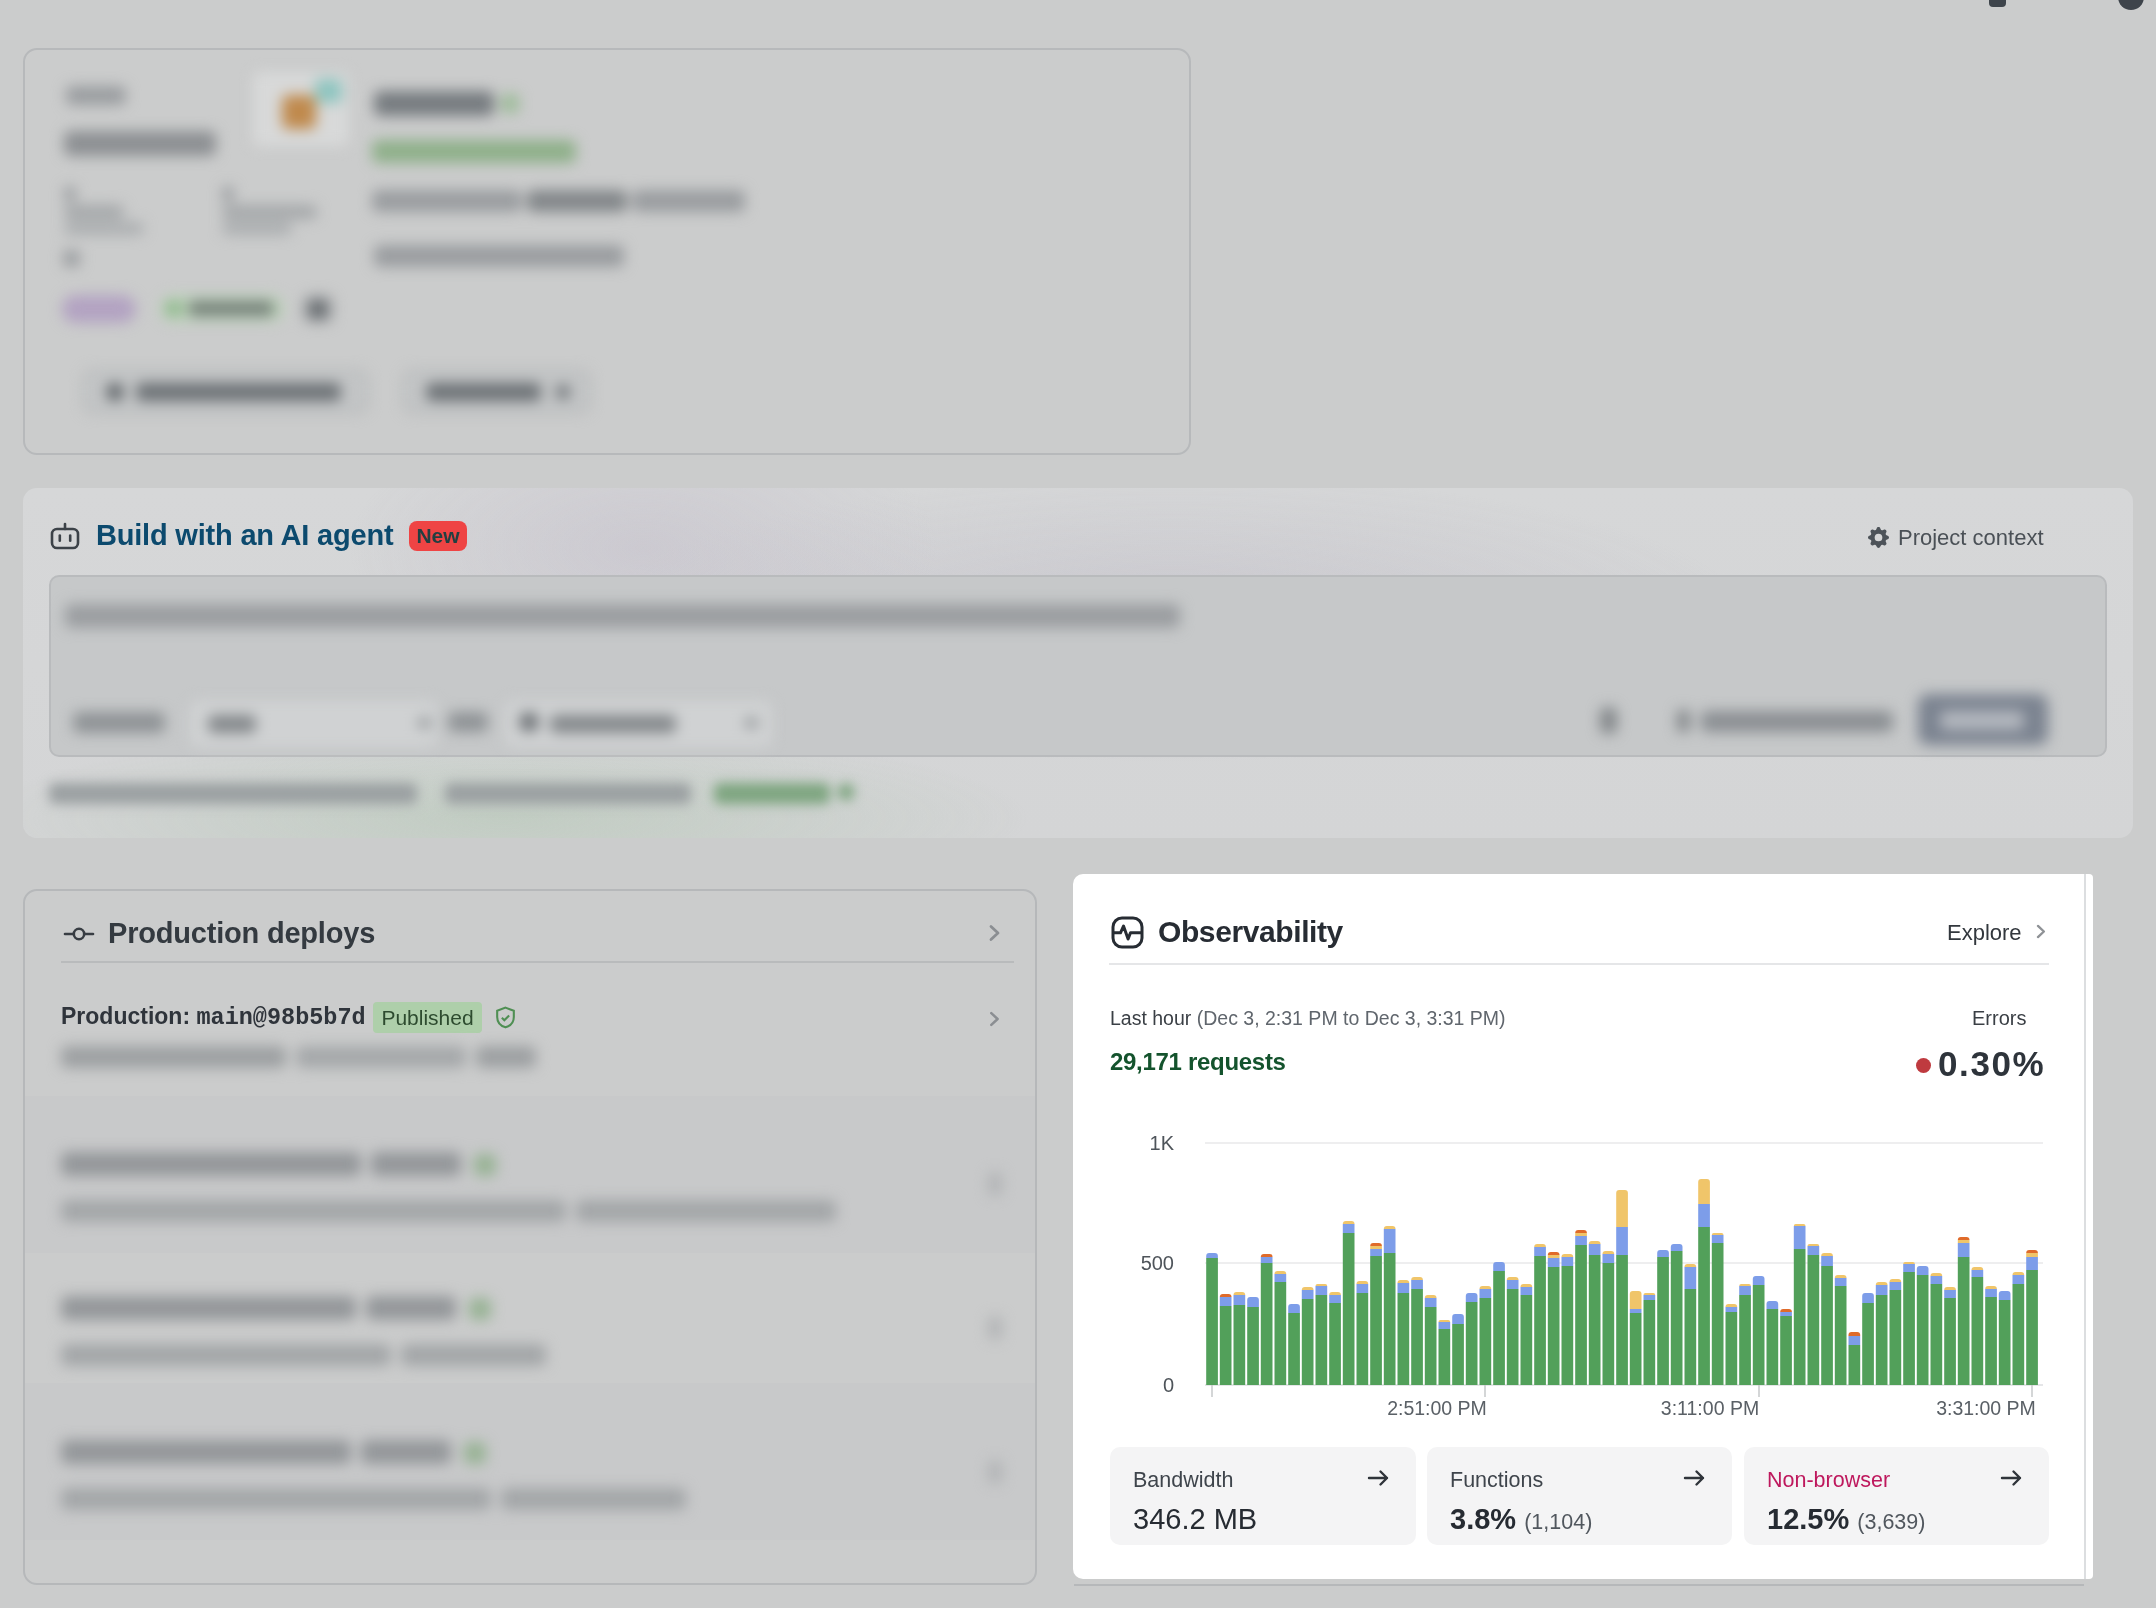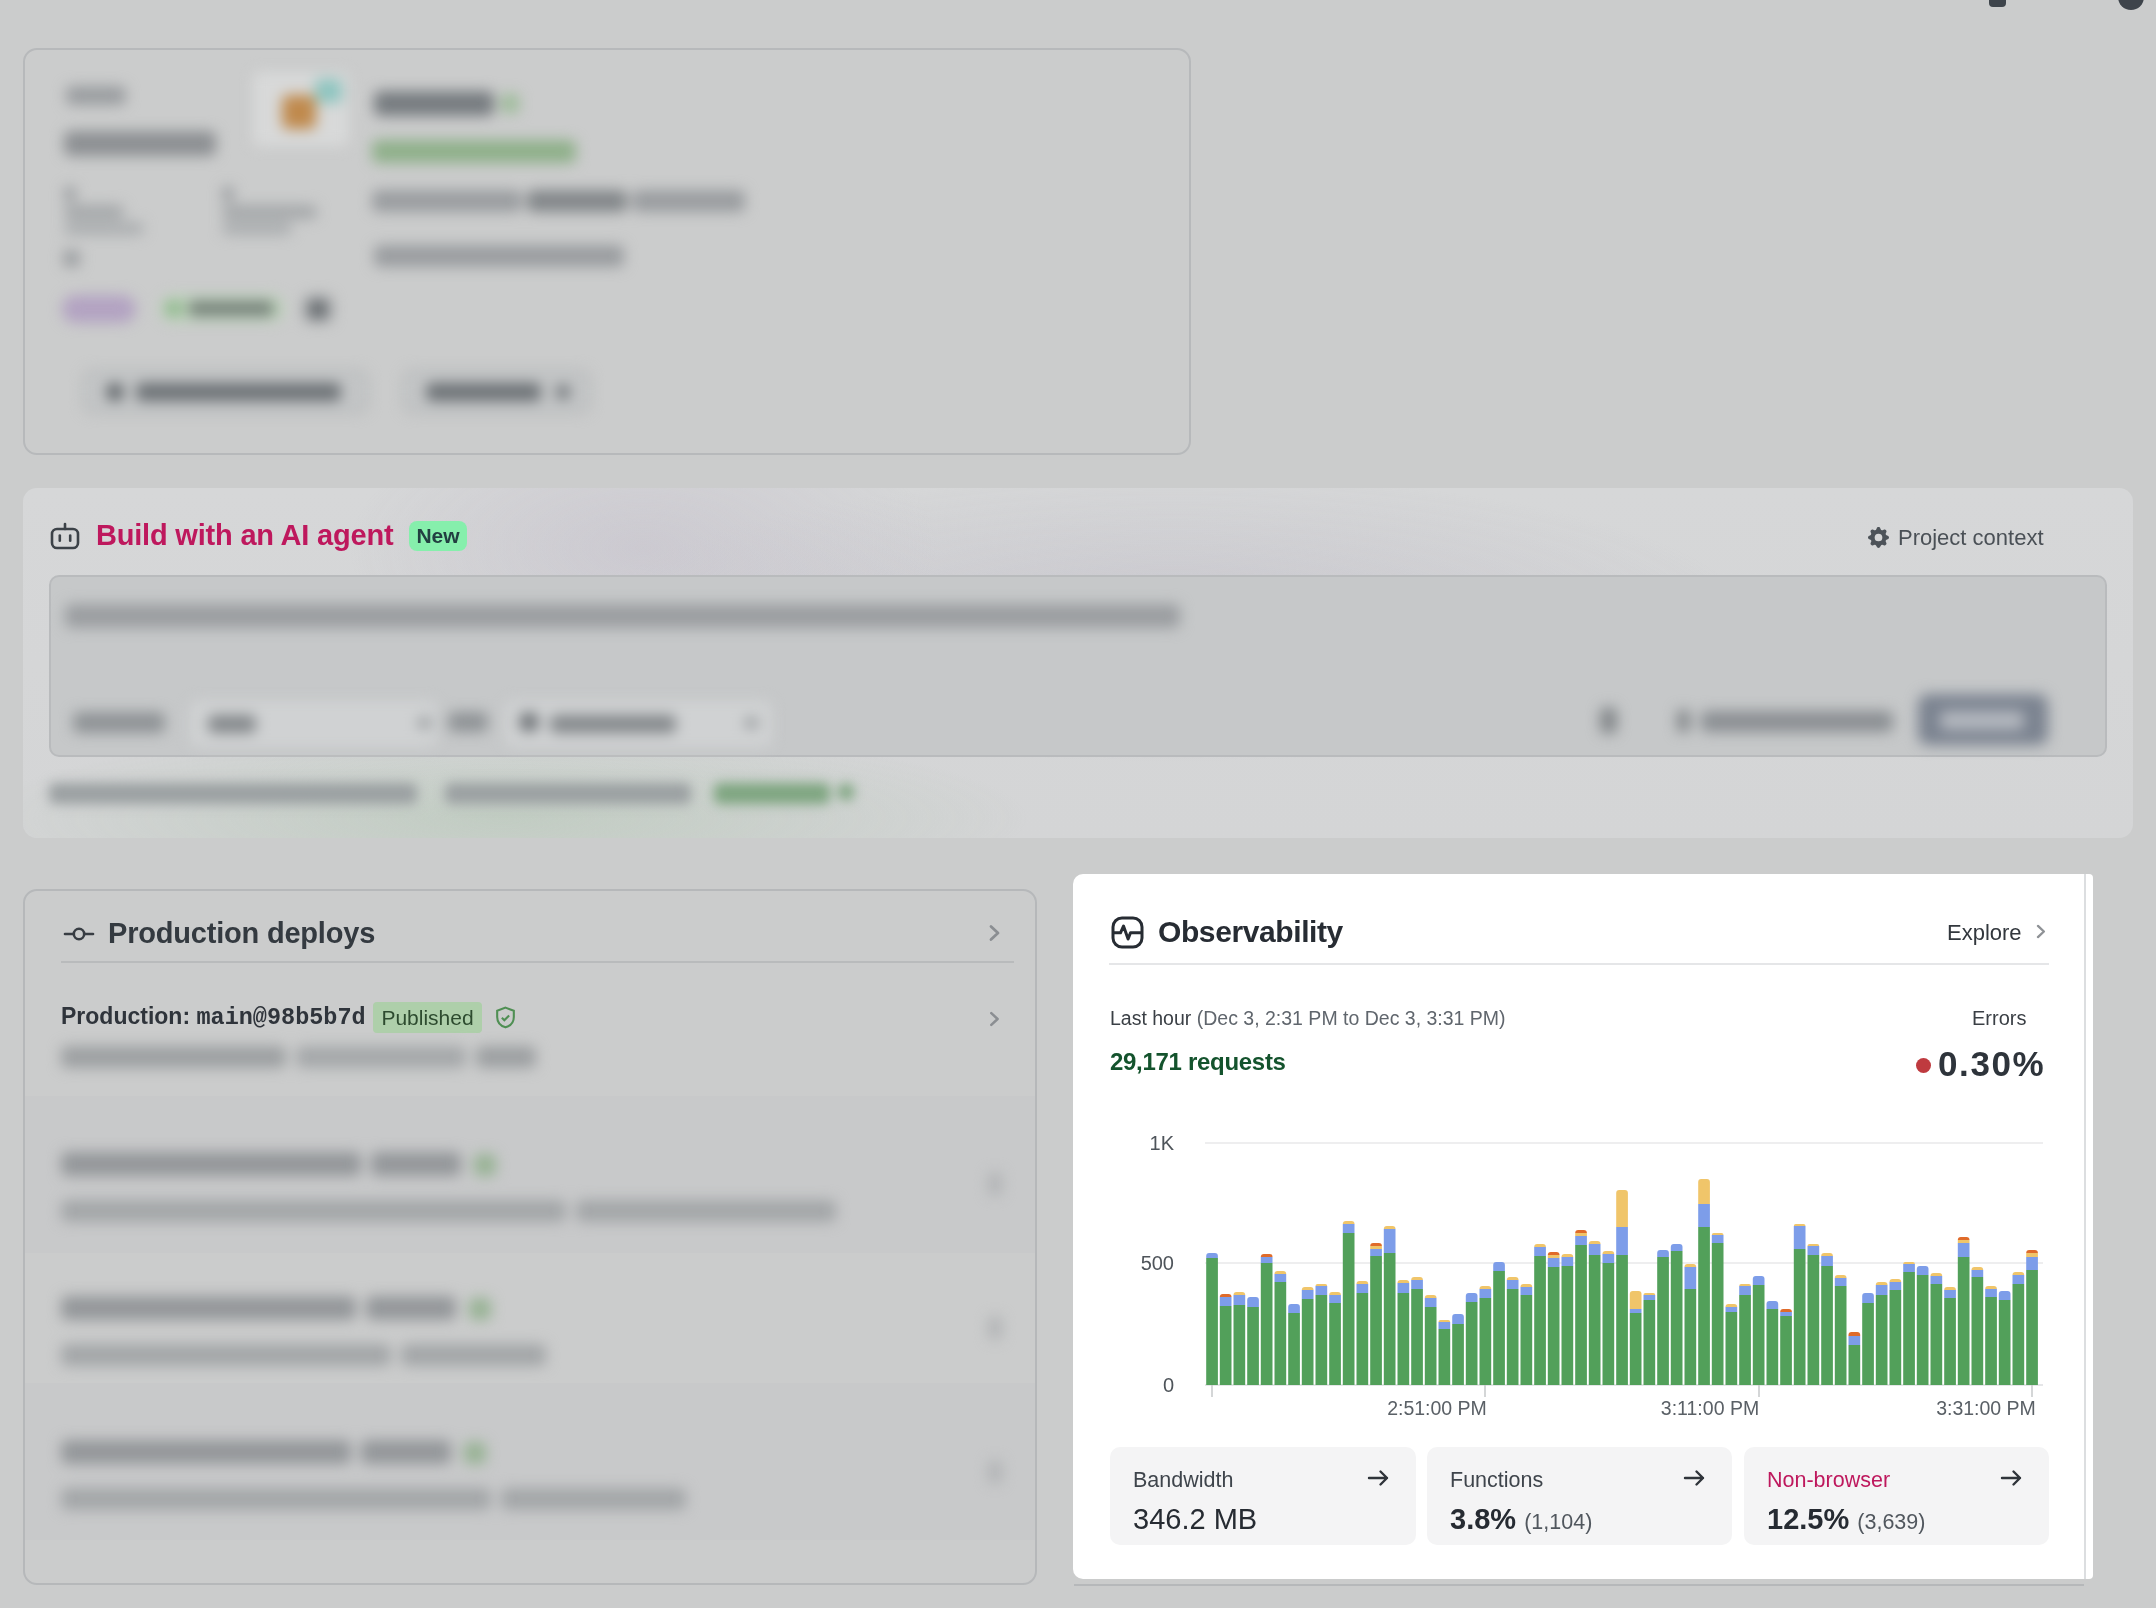--- a/index.html
+++ b/index.html
@@ -58,22 +58,22 @@
                radial-gradient(800px 200px at 1150px 130px, rgba(176,170,188,.33), rgba(176,170,188,0) 72%),
                radial-gradient(700px 120px at 480px 330px, rgba(175,196,175,.5), rgba(175,196,175,0) 75%)"></div>
 </div>
 
 <svg class="abs" style="left:49px;top:520px" width="32" height="32" viewBox="0 0 32 32" fill="none" stroke="#3c4248" stroke-width="2.6" stroke-linecap="round" stroke-linejoin="round">
   <rect x="3" y="9" width="26" height="19" rx="5"></rect>
   <line x1="16" y1="9" x2="16" y2="4"></line>
   <line x1="10.8" y1="15.6" x2="10.8" y2="20.8"></line>
   <line x1="21.2" y1="15.6" x2="21.2" y2="20.8"></line>
 </svg>
-<div class="abs" style="left:96px;top:519px;font-size:29px;font-weight:bold;color:#be185d;letter-spacing:-.2px">Build with an AI agent</div>
-<div class="abs" style="left:409px;top:521px;width:58px;height:30px;background:#86efac;border-radius:8px;color:#223f41;font-size:21px;font-weight:bold;text-align:center;line-height:30px">New</div>
+<div class="abs" style="left:96px;top:519px;font-size:29px;font-weight:bold;color:#0c4a6e;letter-spacing:-.2px">Build with an AI agent</div>
+<div class="abs" style="left:409px;top:521px;width:58px;height:30px;background:#ef4444;border-radius:8px;color:#223f41;font-size:21px;font-weight:bold;text-align:center;line-height:30px">New</div>
 <svg class="abs" style="left:1868px;top:527px" width="21" height="21" viewBox="0 0 16 16" fill="#4d5359">
   <path fill-rule="evenodd" d="M9.405 1.05c-.413-1.4-2.397-1.4-2.81 0l-.1.34a1.464 1.464 0 0 1-2.105.872l-.31-.17c-1.283-.698-2.686.705-1.987 1.987l.169.311c.446.82.023 1.841-.872 2.105l-.34.1c-1.4.413-1.4 2.397 0 2.81l.34.1a1.464 1.464 0 0 1 .872 2.105l-.17.31c-.698 1.283.705 2.686 1.987 1.987l.311-.169a1.464 1.464 0 0 1 2.105.872l.1.34c.413 1.4 2.397 1.4 2.81 0l.1-.34a1.464 1.464 0 0 1 2.105-.872l.31.17c1.283.698 2.686-.705 1.987-1.987l-.169-.311a1.464 1.464 0 0 1 .872-2.105l.34-.1c1.4-.413 1.4-2.397 0-2.81l-.34-.1a1.464 1.464 0 0 1-.872-2.105l.17-.31c.698-1.283-.705-2.686-1.987-1.987l-.311.169a1.464 1.464 0 0 1-2.105-.872l-.1-.34zM8 10.93a2.93 2.93 0 1 1 0-5.86 2.93 2.93 0 0 1 0 5.86z"></path>
 </svg>
 <div class="abs" style="left:1898px;top:525px;font-size:22px;color:#4a5056">Project context</div>
 
 <div class="abs" style="left:49px;top:575px;width:2058px;height:182px;background:#c6c8c9;border:2px solid #b9bbbd;border-radius:10px"></div>
 <div class="abs blur7" style="left:40px;top:560px;width:2100px;height:220px">
   <div class="blob" style="left:25px;top:44px;width:1115px;height:24px;background:#9b9ea1"></div>
   <div class="blob" style="left:33px;top:152px;width:92px;height:21px;background:#8f9396"></div>
   <div class="blob" style="left:150px;top:141px;width:247px;height:46px;background:#d0d2d3;border-radius:8px"></div>

